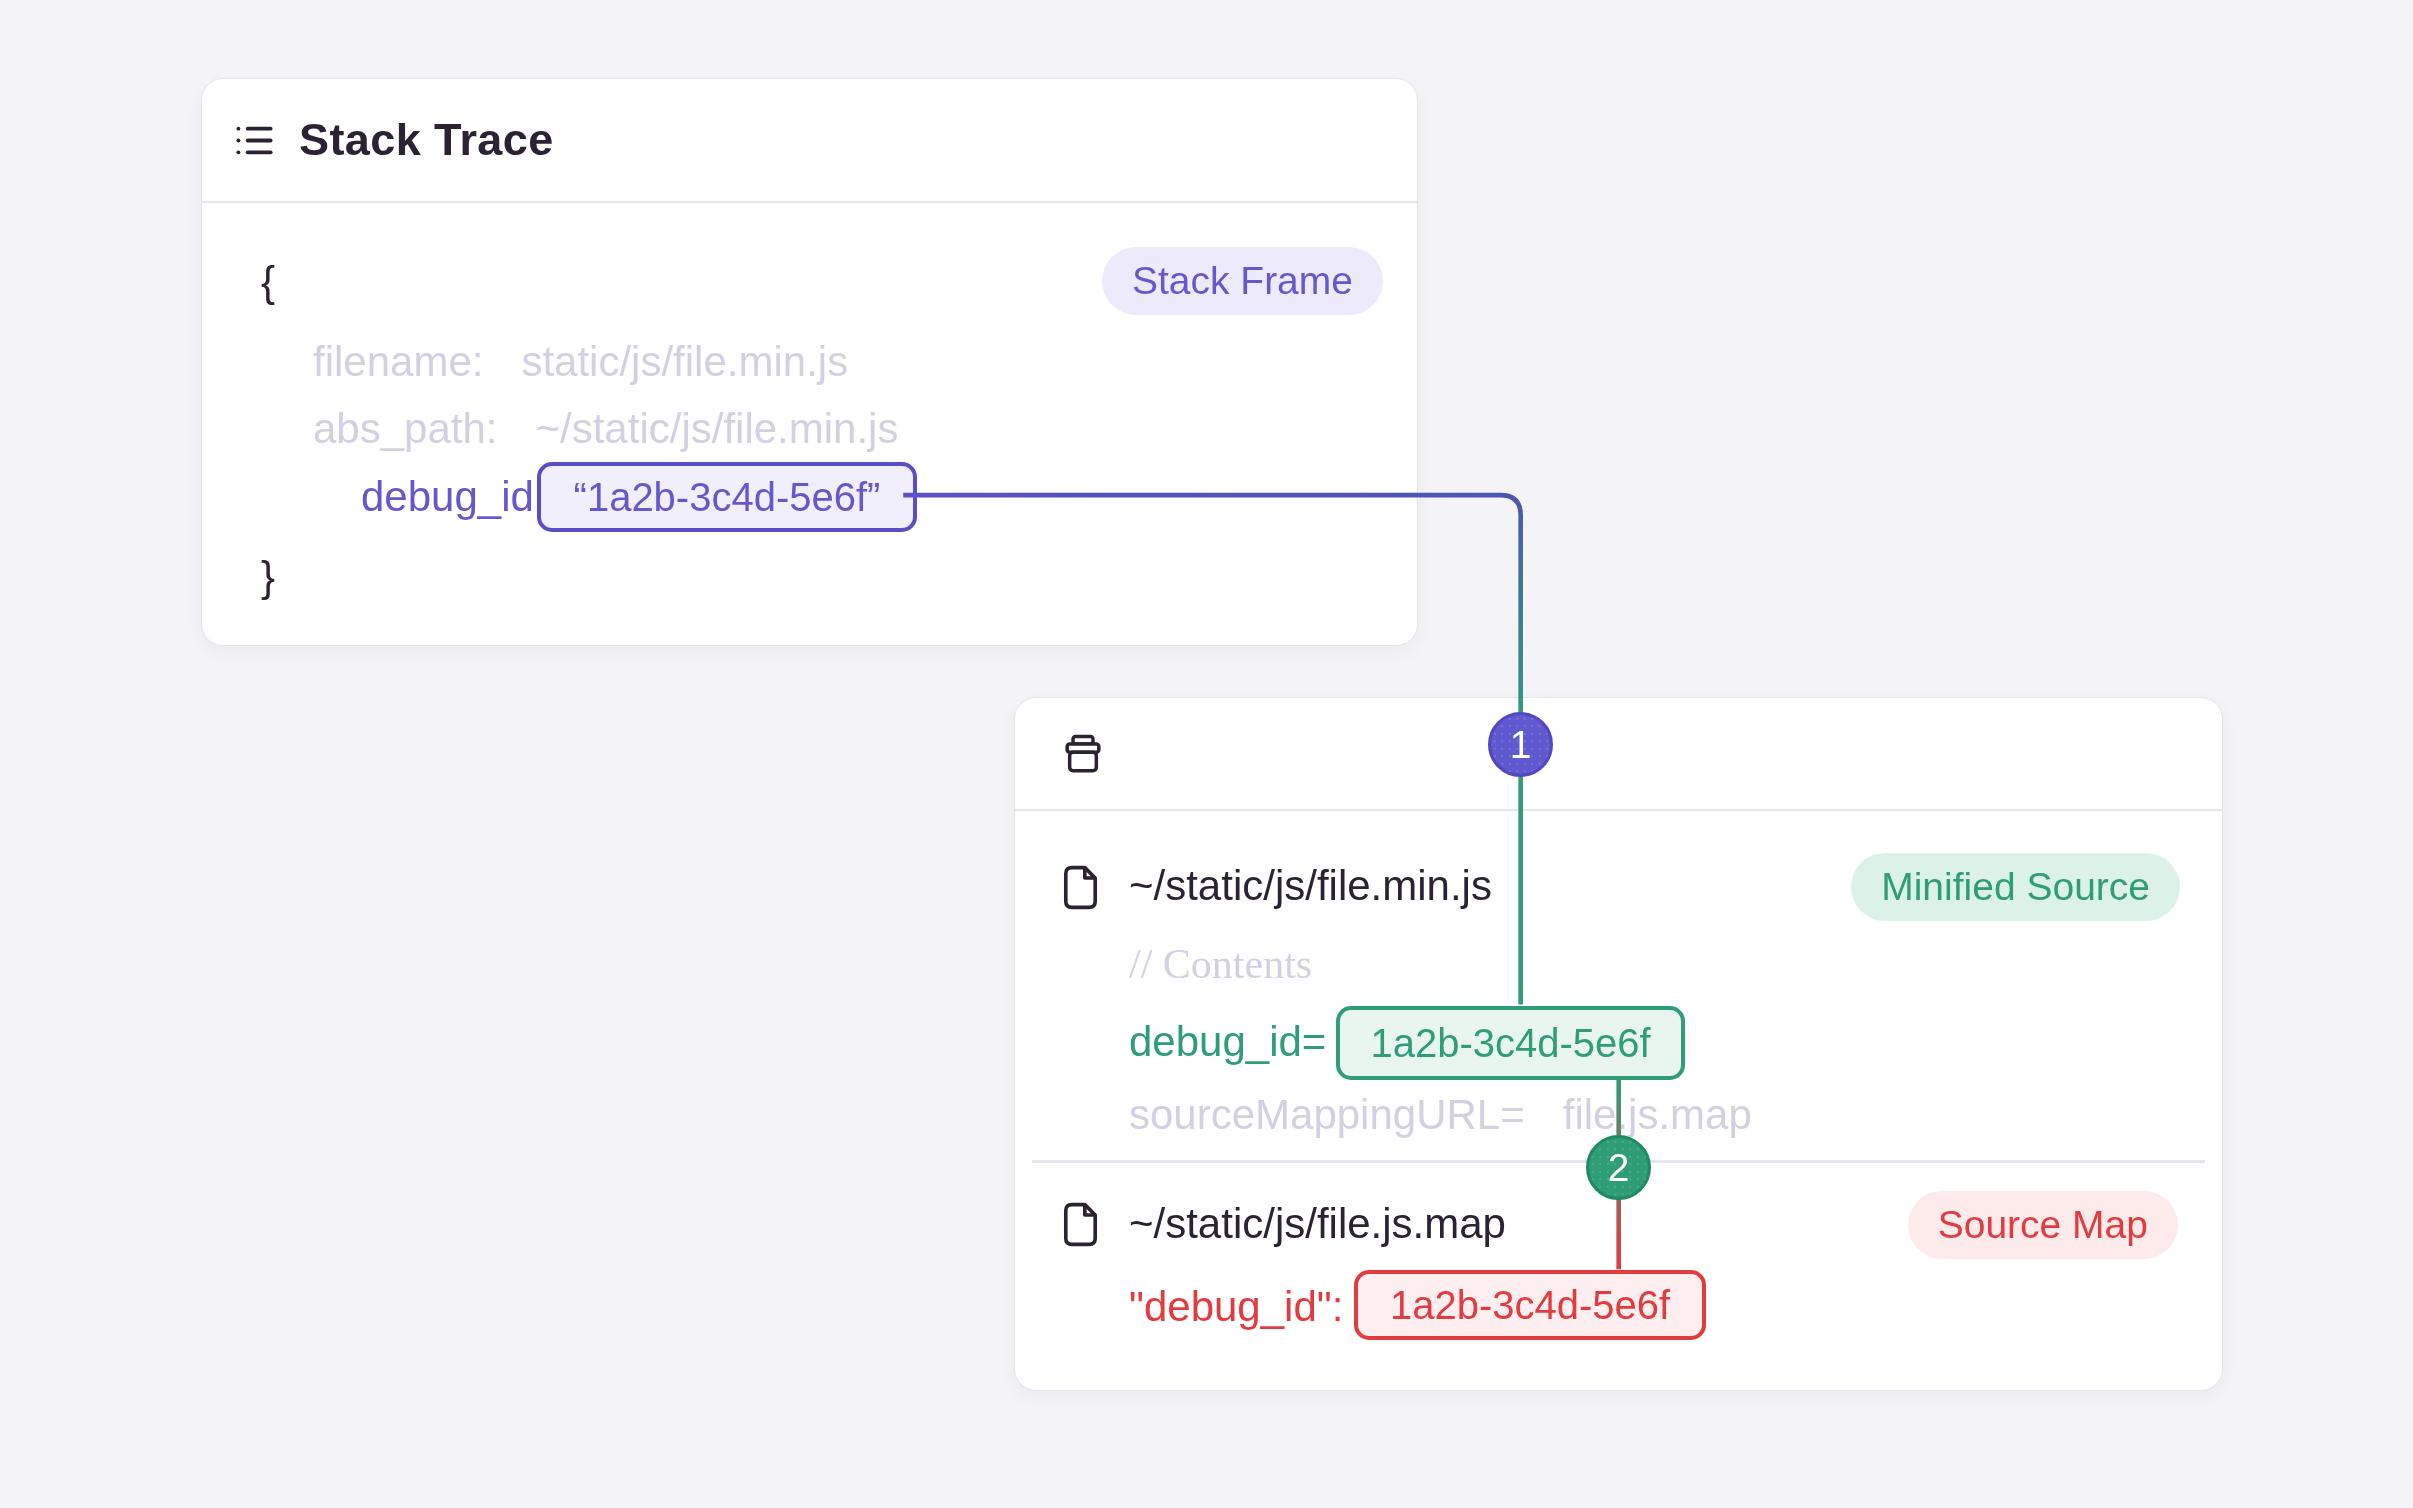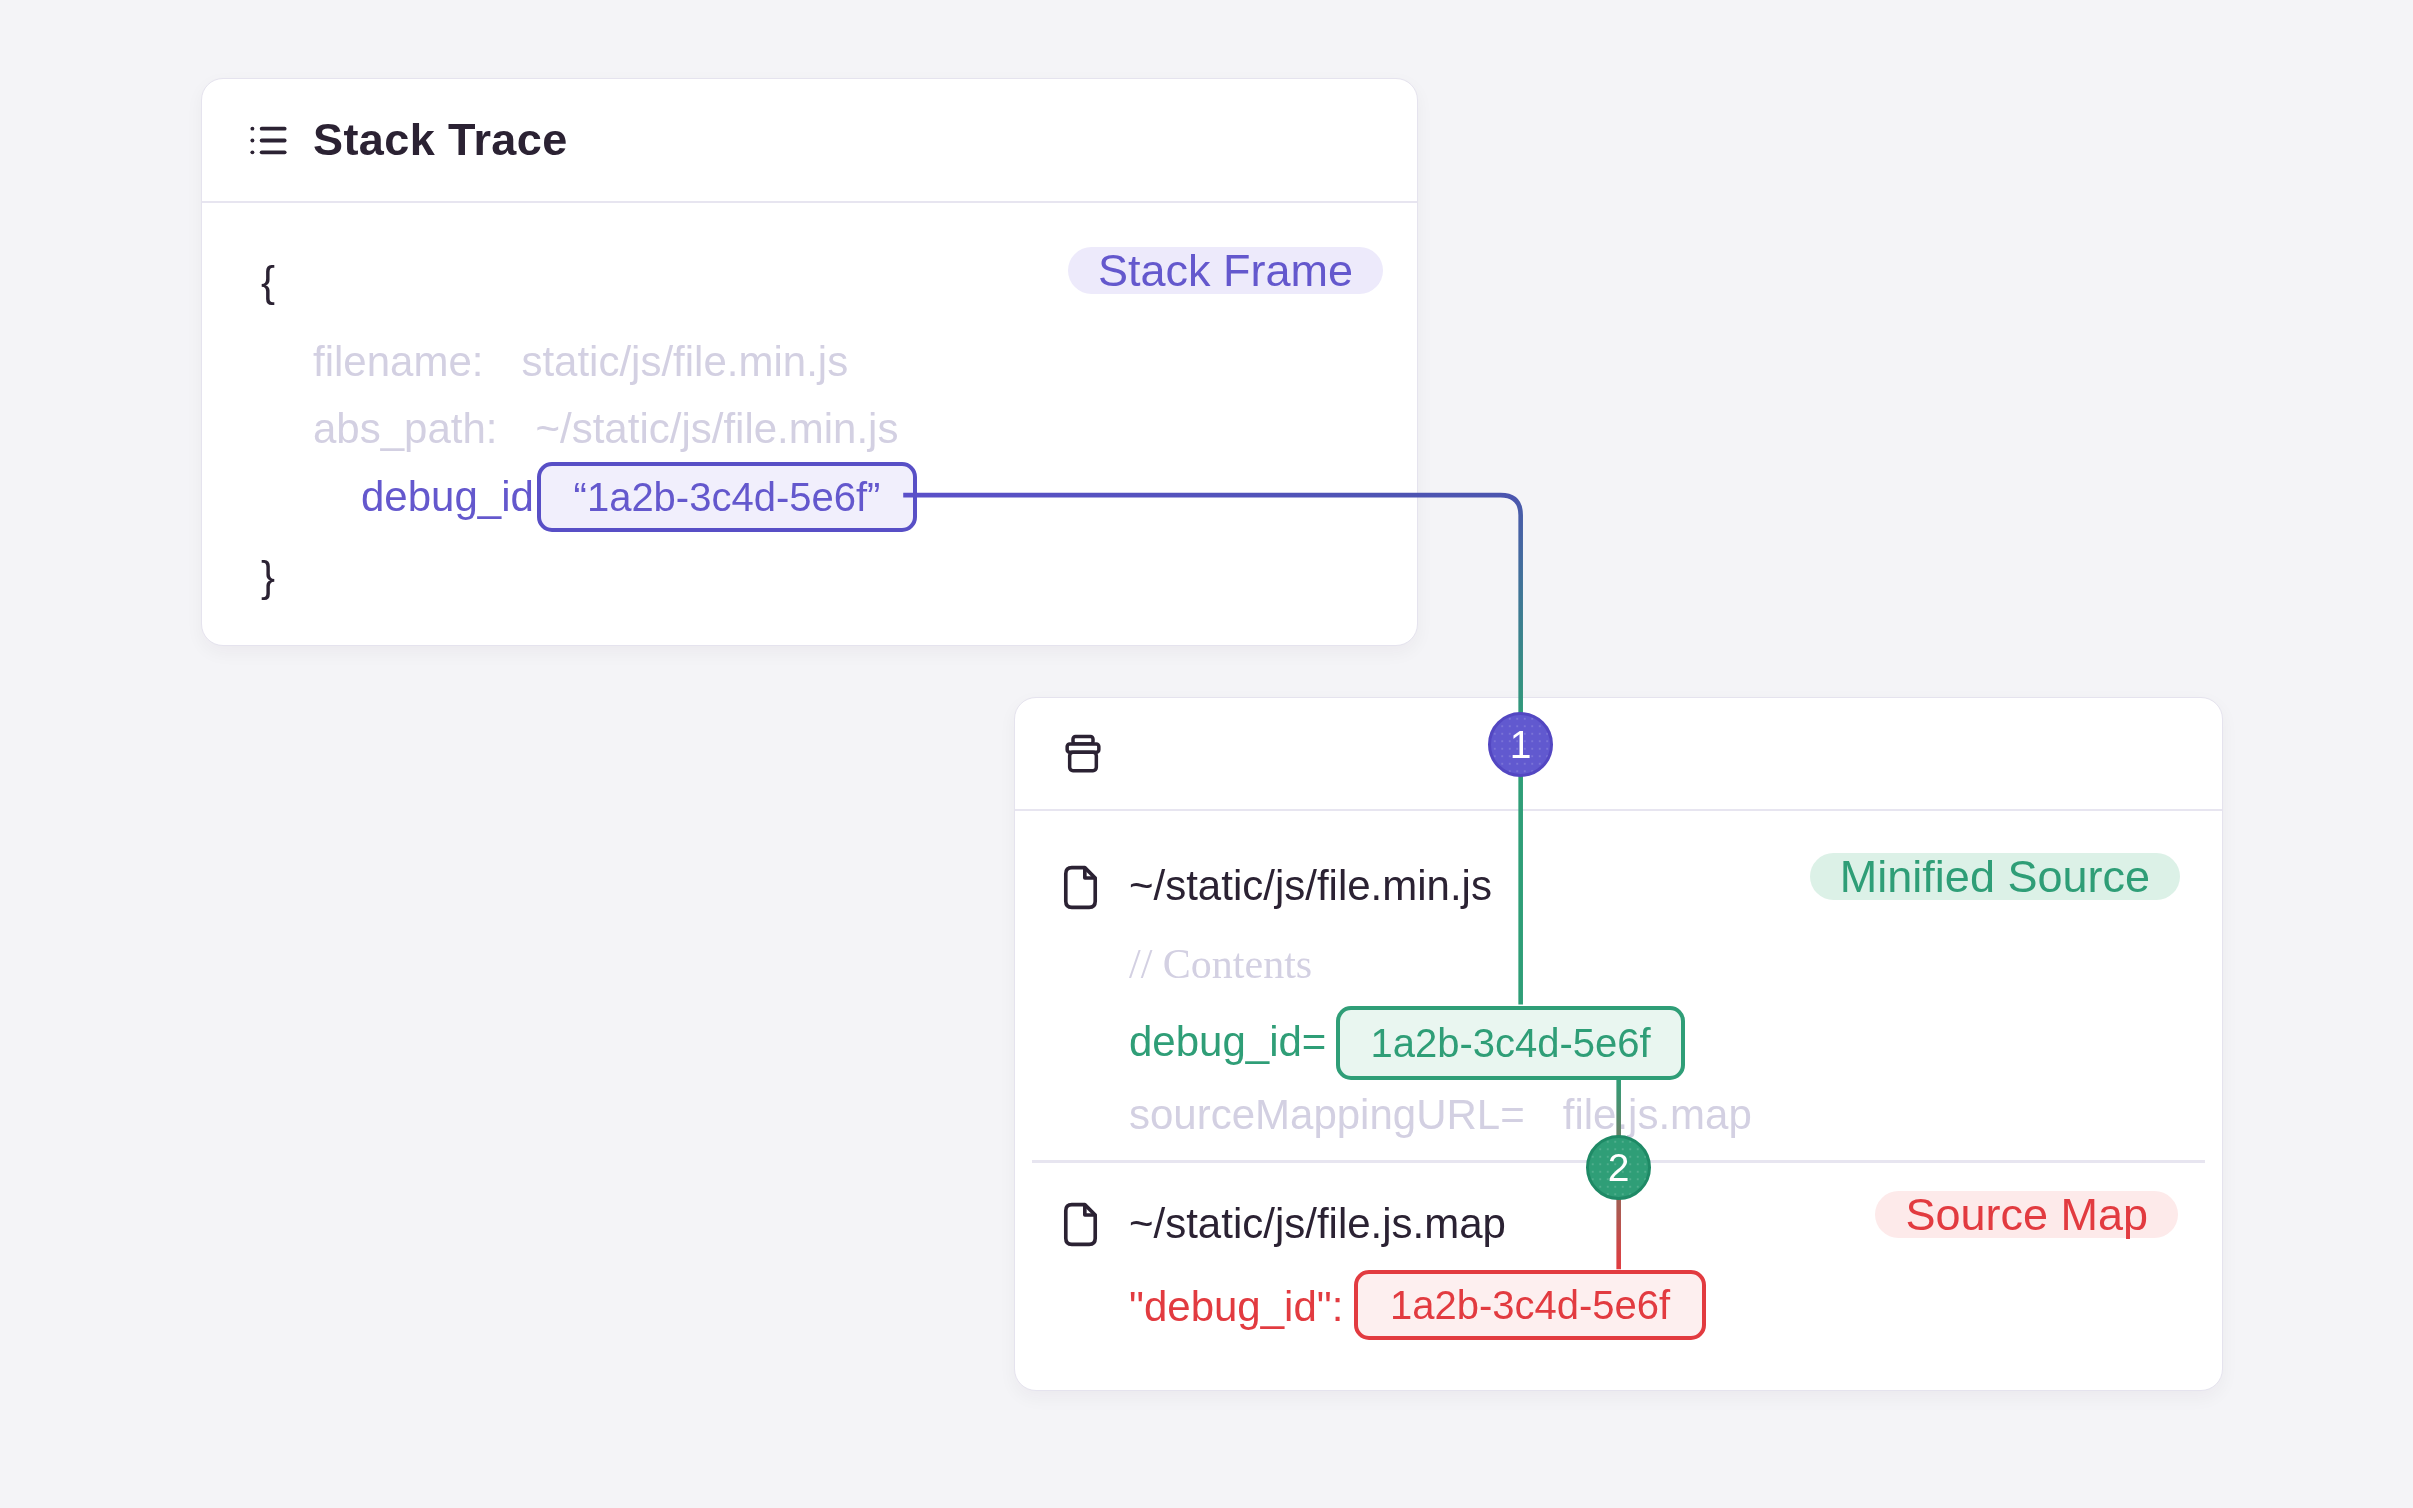--- a/index.html
+++ b/index.html
@@ -23,21 +23,21 @@
     position:absolute;background:var(--card-bg);
     border:1.7px solid var(--card-border);border-radius:22px;
     box-shadow:0 6.7px 18.4px rgba(43,34,51,0.045);
   }
   #stack-trace-card{left:201px;top:78px;width:1215px;height:566px;}
   #artifact-bundle-card{left:1014px;top:697px;width:1207px;height:692px;}
   .card-header{
     position:absolute;left:0;top:0;right:0;display:flex;align-items:center;
     border-bottom:2.5px solid var(--divider);
   }
-  #stack-trace-card .card-header{height:122px;padding-left:47px;}
+  #stack-trace-card .card-header{height:122px;padding-left:33px;}
   #artifact-bundle-card .card-header{height:111px;padding-left:47px;}
   .card-title{font-size:45px;font-weight:700;color:var(--ink);margin-left:25px;letter-spacing:0.4px;}
   .hicon{flex:0 0 auto;display:block;}
 
   .row{position:absolute;height:50px;line-height:50px;font-size:42px;white-space:nowrap;display:flex;align-items:center;}
   .brace{color:var(--ink);font-weight:500;}
   .k{color:var(--muted);}
   .gap{display:inline-block;width:38px;}
   .kp{color:var(--purple);}
   .kg{color:var(--green);}
@@ -49,21 +49,21 @@
   }
   #st-debug-chip{left:323px;top:383px;width:380px;height:70px;
     border:4.2px solid var(--purple-border);background:var(--purple-chip-bg);color:var(--purple);margin-left:12px;}
   #ab-debug-chip{left:321px;top:308px;width:349px;height:74px;
     border:4.2px solid var(--green);background:var(--green-chip-bg);color:var(--green);}
   #map-debug-chip{left:339px;top:572px;width:352px;height:70px;
     border:4.2px solid var(--red);background:var(--red-chip-bg);color:var(--red);}
 
   .pill{
     position:absolute;display:flex;align-items:center;justify-content:center;
-    height:47px;border-radius:34px;font-size:45px;padding:0 30px;white-space:nowrap;
+    height:68px;border-radius:34px;font-size:39px;padding:0 30px;white-space:nowrap;
   }
   #stack-frame-badge{right:34px;top:168px;background:var(--purple-pill-bg);color:var(--purple);}
   #minified-pill{right:42px;top:155px;background:var(--green-pill-bg);color:var(--green);}
   #sourcemap-pill{right:44px;top:493px;background:var(--red-pill-bg);color:var(--red);text-align:right;}
 
   .file-row-icon{position:absolute;left:47px;}
   .inner-divider{position:absolute;left:17px;right:17px;top:462px;height:2.5px;background:var(--divider);}
 
   #connector-svg{position:absolute;left:0;top:0;width:2413px;height:1508px;pointer-events:none;}
 

